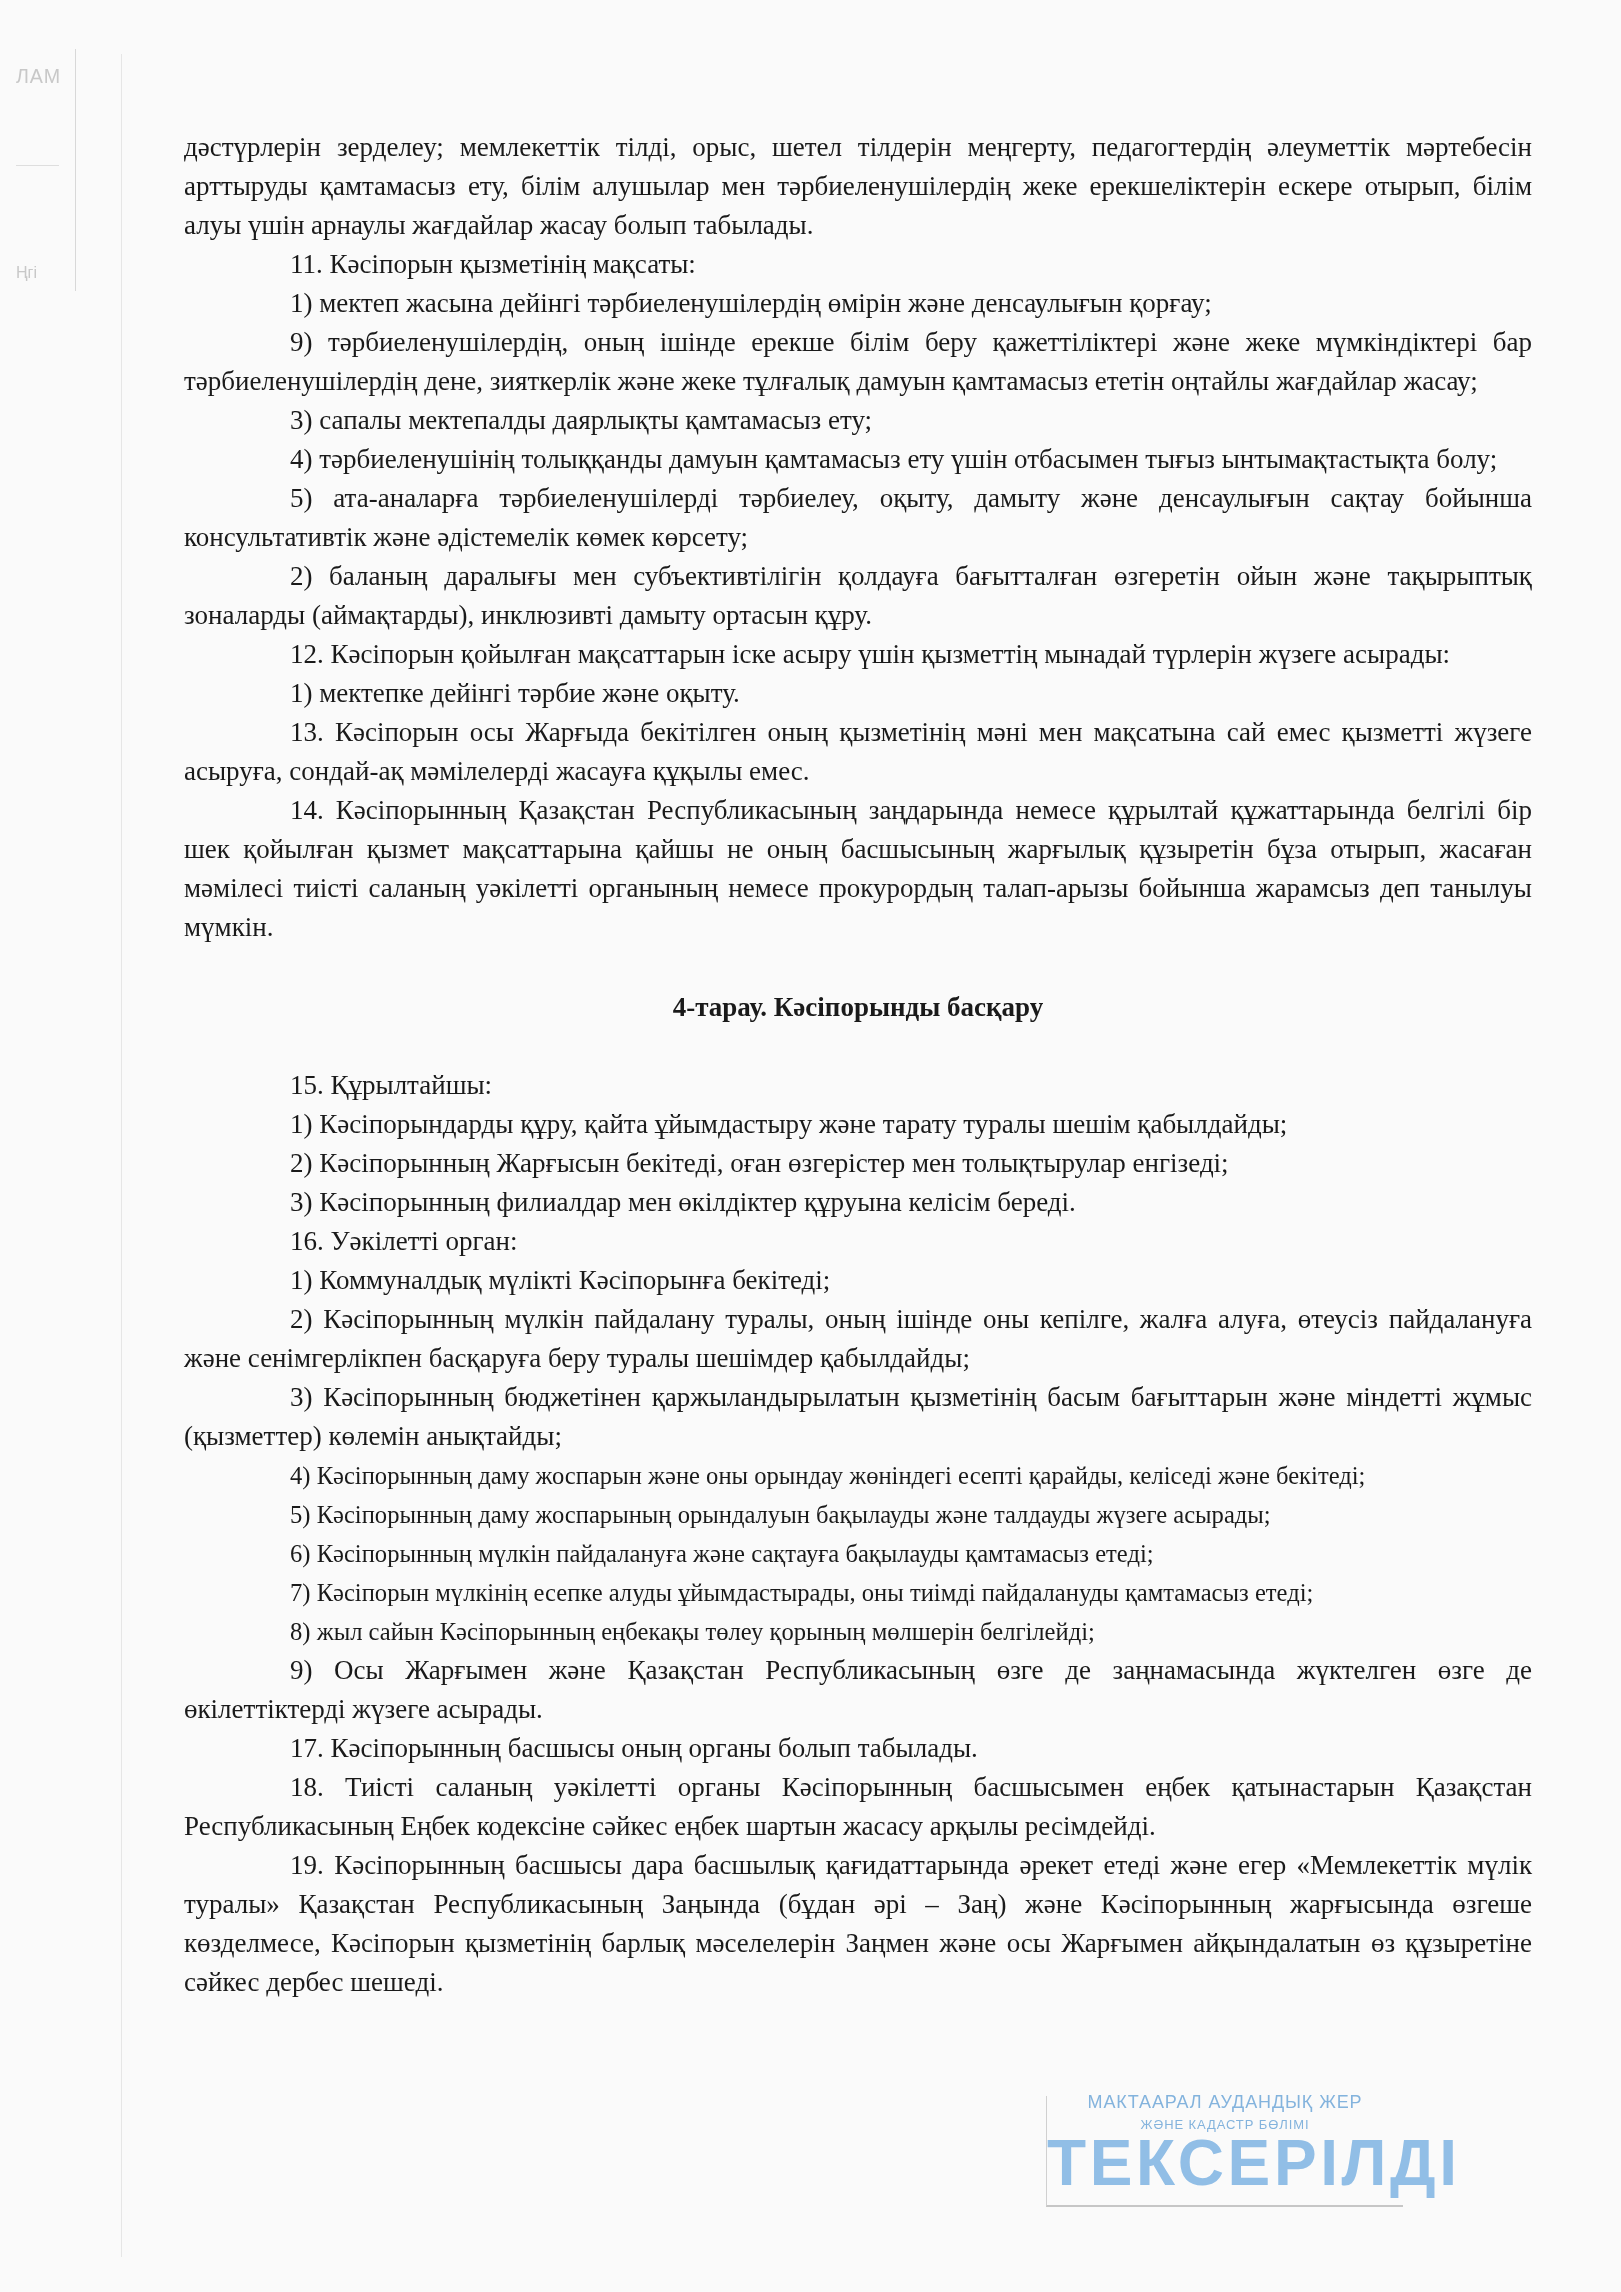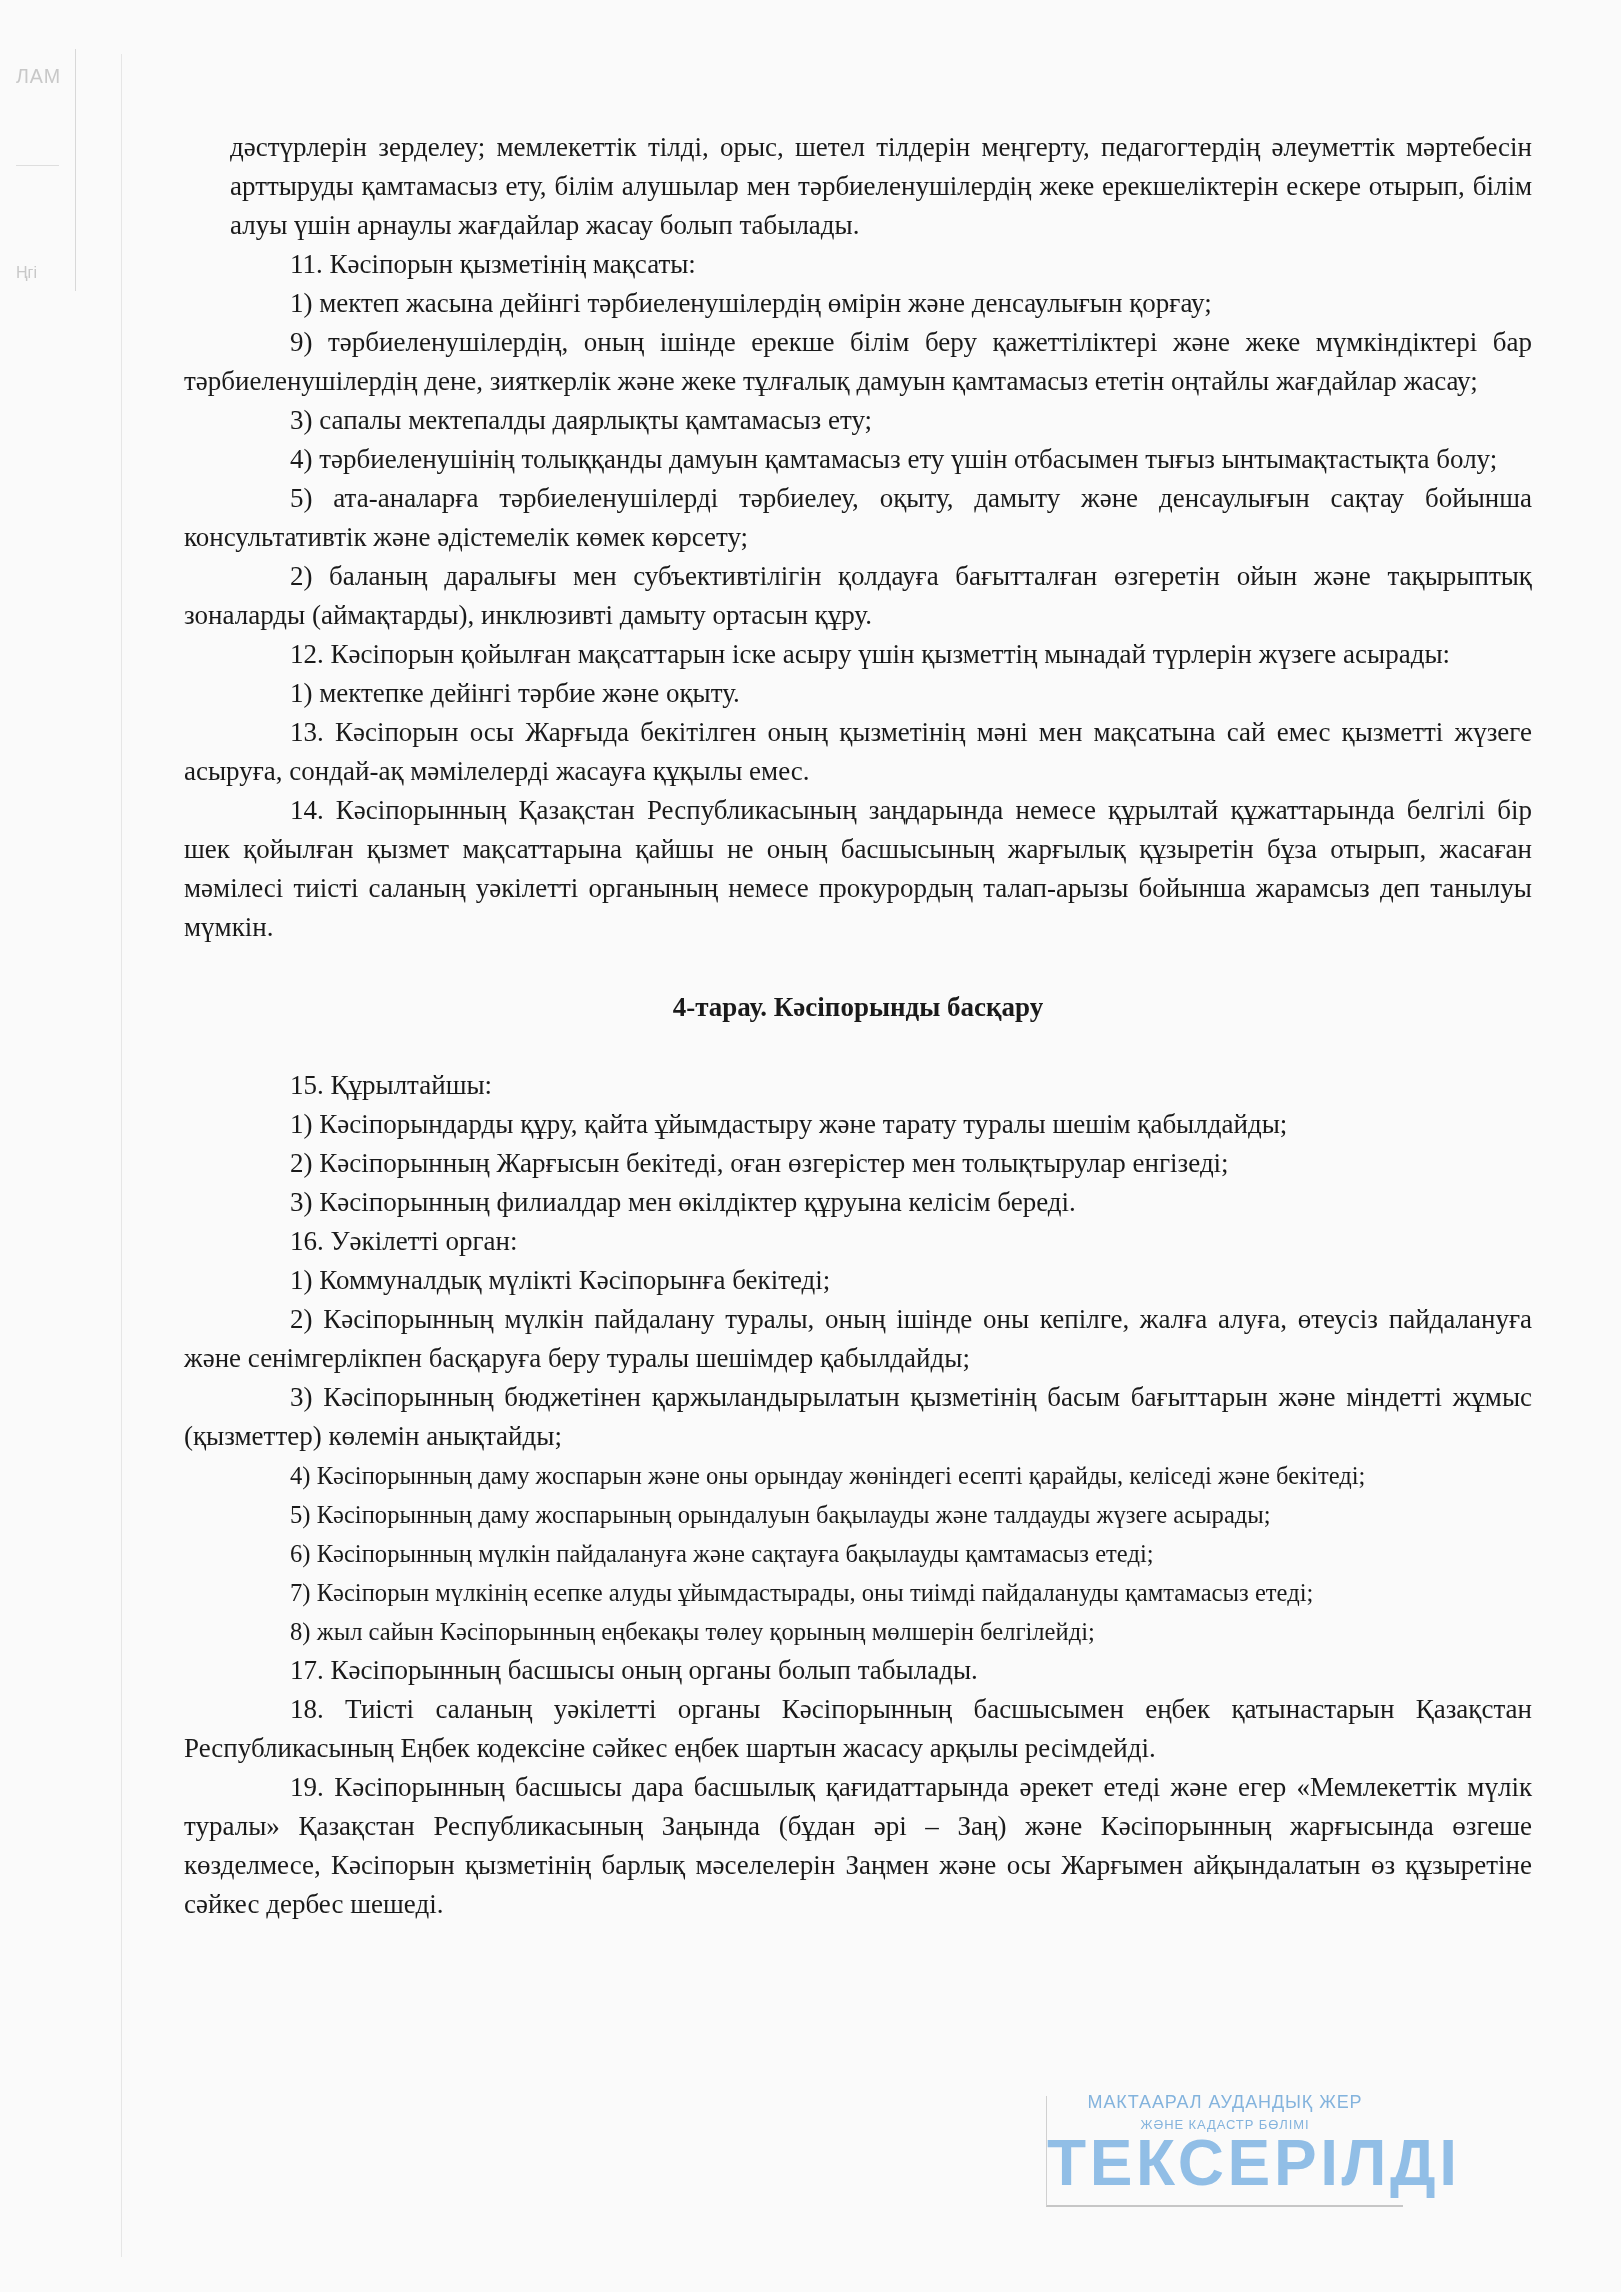--- a/index.html
+++ b/index.html
@@ -17,21 +17,21 @@
   }
   .margin-artifact .a1 { position: absolute; top: 16px; left: 0; letter-spacing: 0.9px; }
   .margin-artifact .line { position: absolute; top: 116px; left: 0; width: 43px; border-top: 1.8px solid #dedede; }
   .margin-artifact .a2 { position: absolute; top: 215px; left: 0; font-size: 16px; }
   .fold-line { position: absolute; left: 121px; top: 54px; width: 0.9px; height: 2203px; background: #e6e6e6; }
   .page {
     position: absolute; left: 184px; top: 128px; width: 1348px;
     font-size: 27px; line-height: 39px;
   }
   .page p { margin: 0; text-align: justify; text-indent: 106px; }
-  .page p.noindent { text-indent: 0; margin-left: 46px; }
+  .page p.noindent { text-indent: 0; }
   .page p.small { font-size: 24.6px; }
   .heading {
     text-align: center !important; text-indent: 0 !important; font-weight: bold;
     margin: 41px 0 39px 0 !important;
   }
   .stamp {
     position: absolute; left: 1046px; top: 2096px; width: 356px; height: 109px;
     border-left: 1.8px solid #c9c9c9; border-bottom: 2.7px solid #bdbdbd;
     color: #6fa7d8; font-family: "Liberation Sans", sans-serif; text-align: center;
     opacity: 0.85;
@@ -72,20 +72,21 @@
   <p>3) Кәсіпорынның филиалдар мен өкілдіктер құруына келісім береді.</p>
   <p>16. Уәкілетті орган:</p>
   <p>1)  Коммуналдық мүлікті Кәсіпорынға бекітеді;</p>
   <p>2) Кәсіпорынның мүлкін пайдалану туралы, оның ішінде оны кепілге, жалға алуға, өтеусіз пайдалануға және сенімгерлікпен басқаруға беру туралы шешімдер қабылдайды;</p>
   <p>3) Кәсіпорынның бюджетінен қаржыландырылатын қызметінің басым бағыттарын және міндетті жұмыс (қызметтер) көлемін анықтайды;</p>
   <p class="small">4) Кәсіпорынның даму жоспарын және оны орындау жөніндегі есепті қарайды, келіседі және бекітеді;</p>
   <p class="small">5) Кәсіпорынның даму жоспарының орындалуын бақылауды және талдауды жүзеге асырады;</p>
   <p class="small">6) Кәсіпорынның мүлкін пайдалануға және сақтауға бақылауды қамтамасыз етеді;</p>
   <p class="small">7) Кәсіпорын мүлкінің есепке алуды ұйымдастырады, оны тиімді пайдалануды қамтамасыз етеді;</p>
   <p class="small">8) жыл сайын Кәсіпорынның еңбекақы төлеу қорының мөлшерін белгілейді;</p>
+  <p>9) Осы Жарғымен және Қазақстан Республикасының өзге де заңнамасында жүктелген өзге де өкілеттіктерді жүзеге асырады.</p>
   <p>17. Кәсіпорынның басшысы оның органы болып  табылады.</p>
   <p>18. Тиісті саланың уәкілетті органы Кәсіпорынның басшысымен еңбек қатынастарын Қазақстан Республикасының Еңбек кодексіне сәйкес еңбек шартын жасасу арқылы ресімдейді.</p>
   <p>19. Кәсіпорынның басшысы дара басшылық қағидаттарында әрекет етеді және егер «Мемлекеттік мүлік туралы» Қазақстан Республикасының Заңында (бұдан әрі – Заң) және Кәсіпорынның жарғысында өзгеше көзделмесе, Кәсіпорын қызметінің барлық мәселелерін Заңмен және осы Жарғымен айқындалатын өз құзыретіне сәйкес дербес шешеді.</p>
 </div>
 
 <div class="stamp">
   <div class="s1">МАКТААРАЛ АУДАНДЫҚ ЖЕР</div>
   <div class="s2">ЖӘНЕ КАДАСТР БӨЛІМІ</div>
   <div class="s3">ТЕКСЕРІЛДІ</div>
 </div>

